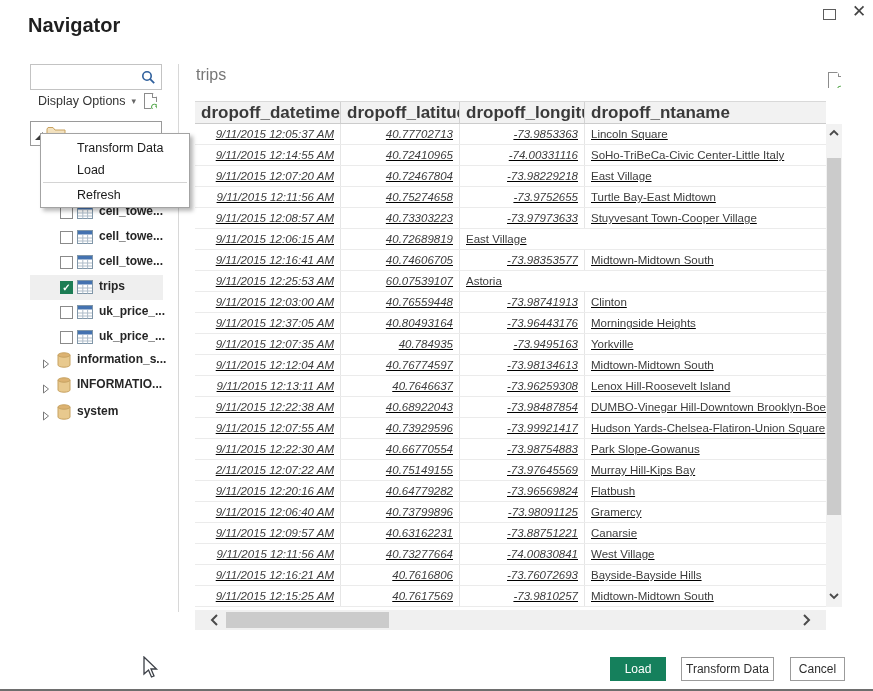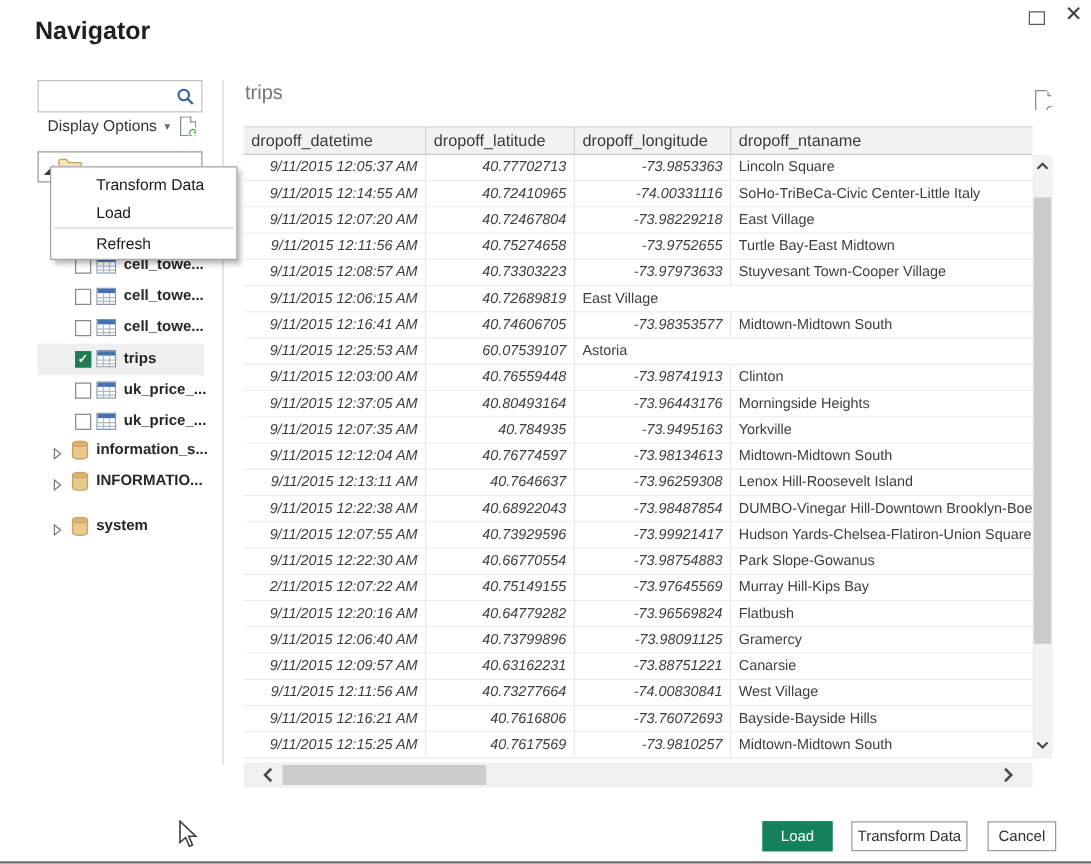--- a/index.html
+++ b/index.html
@@ -44,22 +44,22 @@
 
   
   .context-menu { position:absolute; left:40px; top:133px; width:150px; height:75px; background:#fff; border:1px solid #a3a3a3; box-shadow:3px 3px 4px rgba(0,0,0,0.28); z-index:50; padding-top:3px; }
   .menu-item { height:22px; line-height:22px; padding-left:36px; font-size:12.5px; color:#1a1a1a; }
   .menu-sep { height:1px; background:#d4d4d4; margin:1px 2px; }
 
   
   .preview-title { position:absolute; left:196px; top:66px; font-size:16px; color:#767676; }
   .grid { position:absolute; left:195px; top:101px; width:631px; }
   .grid-header { display:flex; height:23px; background:#f2f2f2; border-top:1px solid #d9d9d9; border-bottom:1px solid #cccccc; }
-  .gh-cell { font-size:13px; font-weight:normal; color:#3a3a3a; line-height:22px; padding-left:6px; border-right:1px solid #d2d2d2; overflow:hidden; white-space:nowrap; }
-  .grid-body { position:relative; }
+  .gh-cell { font-size:17px; font-weight:bold; color:#3a3a3a; line-height:22px; padding-left:6px; border-right:1px solid #d2d2d2; overflow:hidden; white-space:nowrap; }
+  .grid-body { position:relative;text-decoration:underline; }
   .g-row { display:flex; height:21px; border-bottom:1px solid #ebebeb; background:#fff; }
   .g-cell { font-size:11.5px; color:#3d3d3d; line-height:20px; overflow:hidden; white-space:nowrap; }
   .c0 { width:146px; } .c1 { width:119px; } .c2 { width:125px; } .c3 { width:241px; }
   .num { text-align:right; padding-right:6px; font-style:italic; border-right:1px solid #e6e6e6; }
   .txt { text-align:left; padding-left:6px; }
 
   .v-scroll { position:absolute; left:826px; top:124px; width:16px; height:483px; background:#f2f2f2; }
   .v-thumb { position:absolute; left:1px; top:34px; width:14px; height:357px; background:#cbcbcb; }
   .v-arrow { position:absolute; left:0; width:16px; height:16px; color:#555; text-align:center; }
   .h-scroll { position:absolute; left:195px; top:610px; width:631px; height:20px; background:#f0f0f0; }
@@ -193,21 +193,21 @@
       <div class="tree-row db" style="top: 173px;">
         <span class="db-chevron"><svg width="8" height="10" viewBox="0 0 8 10">
             <path d="M1.5 1 L6.5 5 L1.5 9 Z" fill="#fff" stroke="#7a7a7a" stroke-width="1"></path>
           </svg></span>
         <span class="db-icon"><svg width="14" height="16" viewBox="0 0 14 16">
             <path d="M1 3 L1 13 A6 2.2 0 0 0 13 13 L13 3" fill="#e8c98e" stroke="#c7a261"></path>
             <ellipse cx="7" cy="3" rx="6" ry="2.2" fill="#dcb271" stroke="#c7a261"></ellipse>
           </svg></span>
         <span class="tree-label">INFORMATIO...</span>
       </div>
-      <div class="tree-row db" style="top: 209px;">
+      <div class="tree-row db" style="top: 200px;">
         <span class="db-chevron"><svg width="8" height="10" viewBox="0 0 8 10">
             <path d="M1.5 1 L6.5 5 L1.5 9 Z" fill="#fff" stroke="#7a7a7a" stroke-width="1"></path>
           </svg></span>
         <span class="db-icon"><svg width="14" height="16" viewBox="0 0 14 16">
             <path d="M1 3 L1 13 A6 2.2 0 0 0 13 13 L13 3" fill="#e8c98e" stroke="#c7a261"></path>
             <ellipse cx="7" cy="3" rx="6" ry="2.2" fill="#dcb271" stroke="#c7a261"></ellipse>
           </svg></span>
         <span class="tree-label">system</span>
       </div>
     </div>

